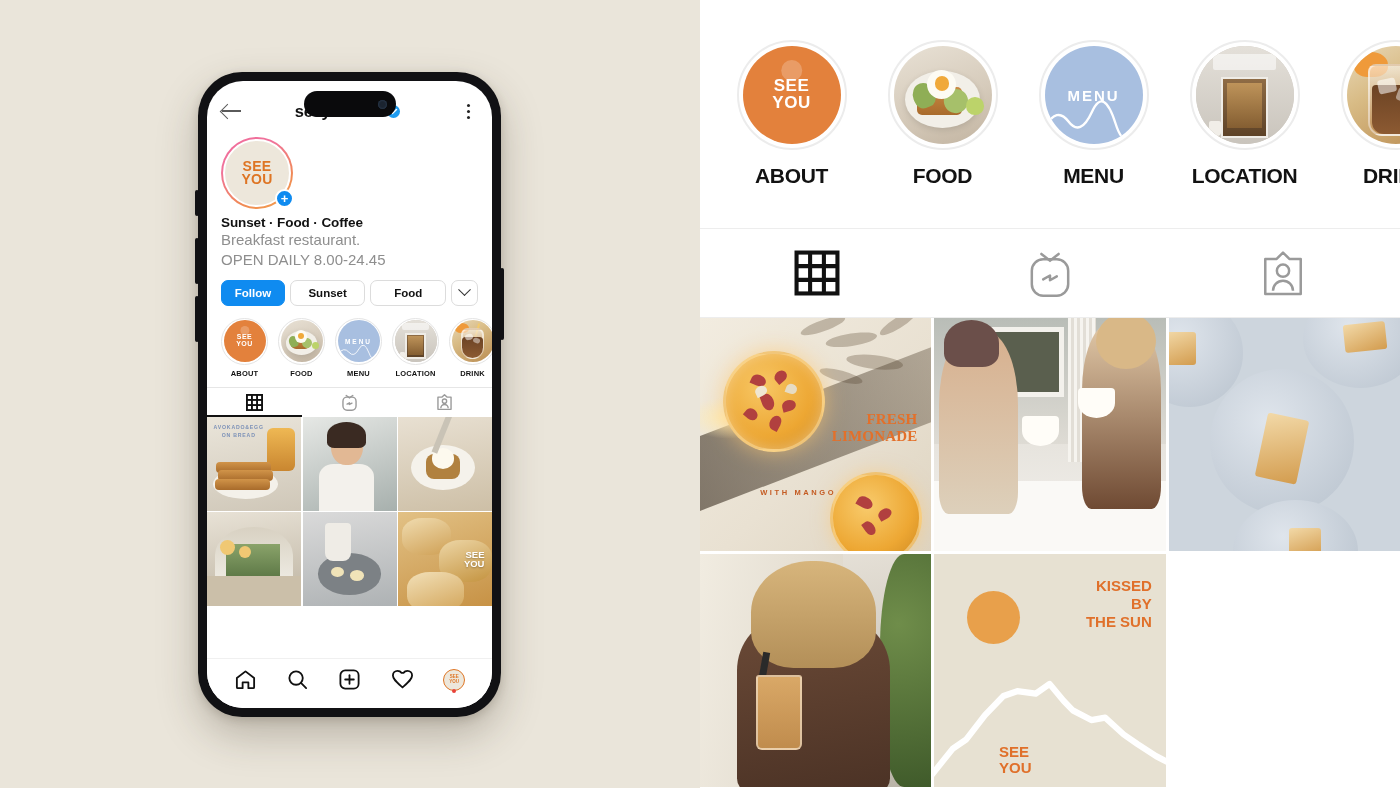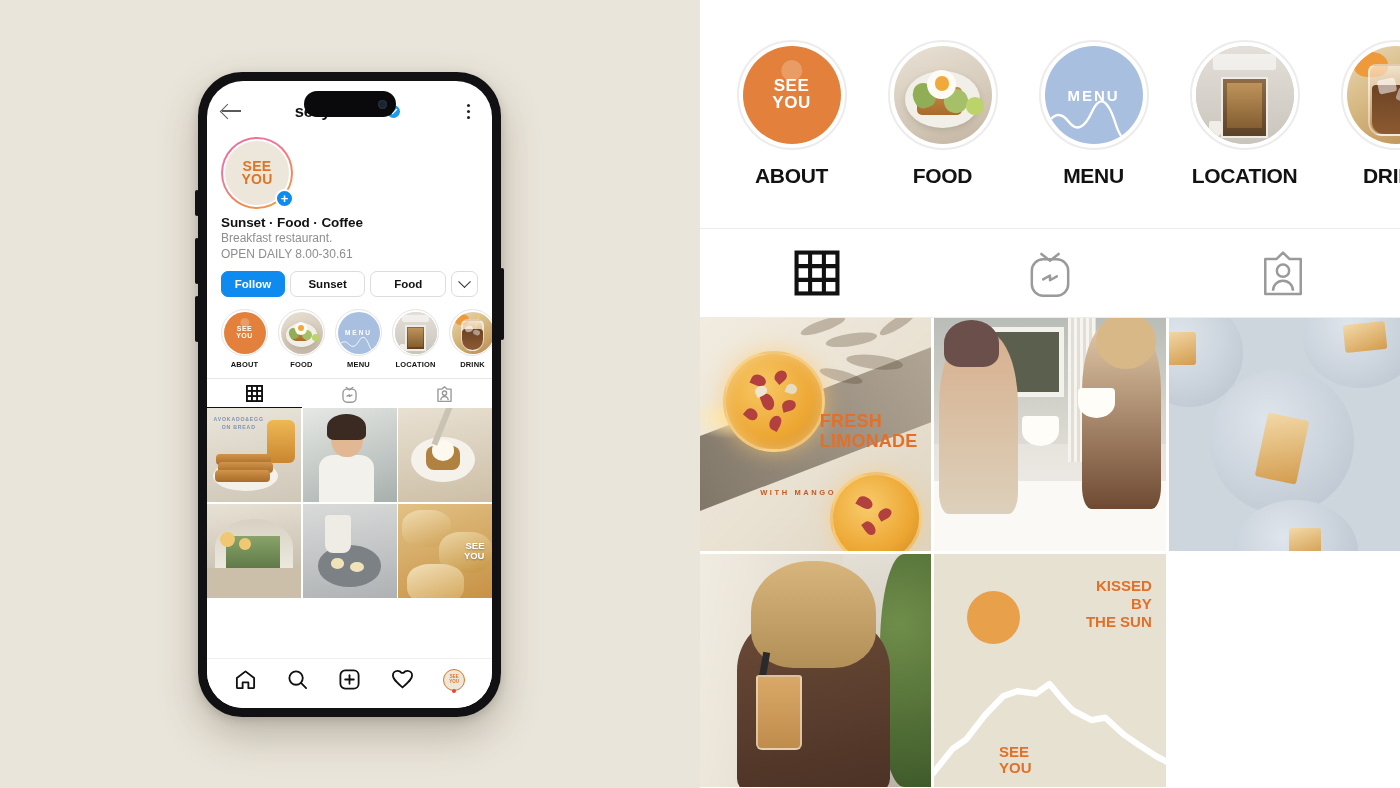--- a/index.html
+++ b/index.html
@@ -88,21 +88,21 @@
     background:#0F8BF0; border:2.2px solid #fff; color:#fff; font-size:13px; font-weight:bold;
     display:flex; align-items:center; justify-content:center; line-height:1;
   }
   .stats { flex:1; display:flex; justify-content:space-around; padding:10px 2px 0 12px; }
   .stat { text-align:center; cursor:pointer; }
   .stat-num { font-size:15.5px; font-weight:bold; color:#111; letter-spacing:-.2px; }
   .stat-label { font-size:12px; color:#3c3c3c; margin-top:1px; }
 
   .bio { padding:6px 14px 0 14px; }
   .bio-name { font-size:13.5px; font-weight:bold; color:#111; letter-spacing:-.1px; }
-  .bio-line { font-size:12px; color:#8e8e8e; line-height:1.35; }
+  .bio-line { font-size:15px; color:#8e8e8e; line-height:1.35; }
 
   
   .actions { display:flex; gap:5px; padding:9px 14px 0 14px; }
   .btn {
     height:26px; border-radius:7px; font-size:11.5px; font-weight:bold; color:#111;
     display:flex; align-items:center; justify-content:center; cursor:pointer;
     border:1px solid #dcdcdc; background:#fff;
   }
   .btn-follow { background:#0F8BF0; color:#fff; border-color:#0F8BF0; flex:1.05; }
   .btn-msg { flex:1.25; }
@@ -233,21 +233,21 @@
     border:3px solid rgba(255,240,200,.5);
   }
   .a-limonade .glass-sm {
     position:absolute; left:56%; top:66%; width:40%; aspect-ratio:1; border-radius:50%;
     background:radial-gradient(circle at 40% 36%, #f8cb6c 0%, #eda733 60%, #cc8720 100%);
     box-shadow:0 0 18px rgba(255,200,110,.5);
     border:3px solid rgba(255,240,200,.45);
   }
   .petal { position:absolute; border-radius:50% 50% 50% 0; background:#b1403f; }
   .a-limonade .flare { position:absolute; left:-6%; top:34%; width:36%; height:18%; background:radial-gradient(ellipse at center, rgba(255,235,180,.95), rgba(255,235,180,0) 70%); }
-  .t-fresh { right:6%; top:40%; color:#E3702A; font-size:18px; letter-spacing:.2px; }
+  .t-fresh { right:6%; top:40%; color:#E3702A; text-align:right; font-size:15px; letter-spacing:.2px;font-family:Liberation Serif, serif; }
   .t-mango { left:26%; bottom:23%; color:#C45B22; font-size:7.5px; letter-spacing:2.6px; }
 
   
   .a-girls { background:linear-gradient(180deg,#cfd2cf 0%,#e7e4de 55%,#f4f2ee 100%); }
   .a-girls .wall { position:absolute; inset:0 0 46% 0; background:linear-gradient(180deg,#b9bdb7,#dedbd4); }
   .a-girls .window { position:absolute; left:22%; top:4%; width:34%; height:30%; background:#5a5f4e; border:5px solid #f3f1ec; }
   .a-girls .pillar { position:absolute; left:58%; top:0; width:12%; height:62%; background:repeating-linear-gradient(90deg,#f6f4ef 0 3px,#e2ded6 3px 6px); }
   .a-girls .table { position:absolute; left:0; right:0; bottom:0; height:30%; background:#faf9f6; }
   .a-girls .p1 { position:absolute; left:2%; top:6%; width:34%; height:78%; border-radius:40% 40% 12% 12%; background:linear-gradient(180deg,#d7b08e,#ddd0bb); }
   .a-girls .p1h { position:absolute; left:4%; top:1%; width:24%; height:20%; border-radius:50% 50% 30% 30%; background:#6b4f4a; }
@@ -367,21 +367,21 @@
                 <span>YOU</span>
               </div>
             </div>
             <div class="avatar-plus">+</div>
           </div>
         </div>
 
         <div class="bio">
           <div class="bio-name">Sunset · Food · Coffee</div>
           <div class="bio-line">Breakfast restaurant.</div>
-          <div class="bio-line">OPEN DAILY 8.00-30.61</div>
+          <div class="bio-line">OPEN DAILY 8.00-24.45</div>
         </div>
 
         <div class="actions">
           <div class="btn btn-follow">Follow</div>
           <div class="btn btn-msg">Sunset</div>
           <div class="btn btn-call">Food</div>
           <div class="btn btn-more">
             <span class="chev-dn"></span>
           </div>
         </div>

